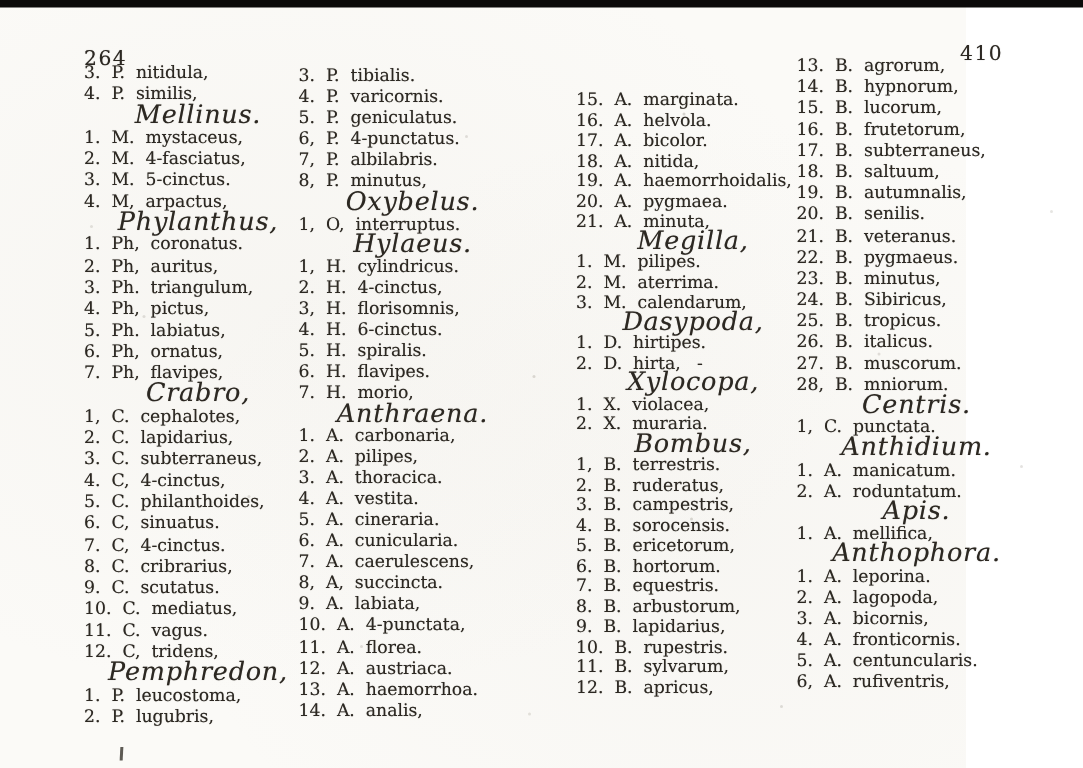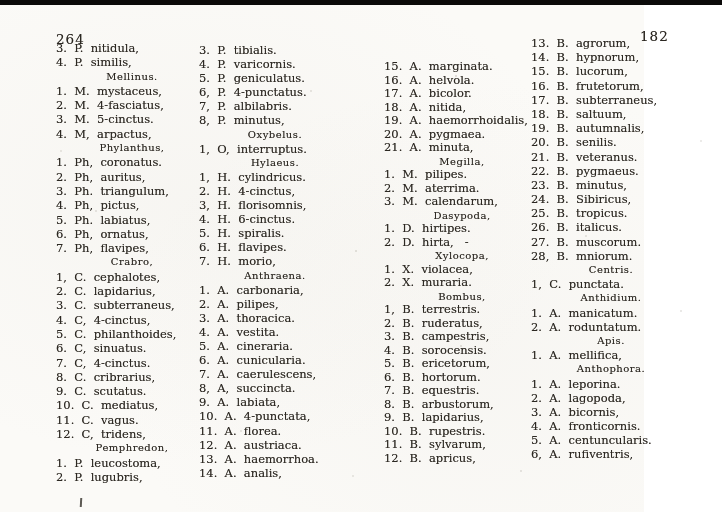--- a/index.html
+++ b/index.html
@@ -33,21 +33,22 @@
   .pageno.right { left: 640px; top: 28px; }
   .col {
     position: absolute;
     color: #2c2822;
     font-size: 11.5px;
     white-space: pre;
     text-shadow: 0 0 0.5px rgba(44,40,34,0.5);
   }
   .col .line { height: var(--lh); line-height: var(--lh); }
   .col .heading {
-    font-size: 10px;
+    font-style: italic;
+    font-size: 17px;
     text-align: center;
     letter-spacing: 0.5px;
   }
   #col1 { left: 56px;  top: 41px; width: 152px; --lh: 14.3px; }
   #col2 { left: 199px; top: 43px; width: 152px; --lh: 14.1px; }
   #col3 { left: 384px; top: 60px; width: 156px; --lh: 13.5px; }
   #col4 { left: 531px; top: 36px; width: 160px; --lh: 14.2px; }
   .noise {
     position: absolute; top: 0; left: 0;
     width: 2px; height: 2px; border-radius: 50%;
@@ -79,21 +80,21 @@
 </style>
 </head>
 <body>
 
 <div class="scan">
   <div class="edge-bar"></div>
   <div class="noise"></div>
 
   <div class="pageno left">264</div>
 
-  <div class="pageno right">182</div>
+  <div class="pageno right">410</div>
 
   <div class="col" id="col1"><div class="line item">3.  P.  nitidula,</div><div class="line item">4.  P.  similis,</div><div class="line heading">Mellinus.</div><div class="line item">1.  M.  mystaceus,</div><div class="line item">2.  M.  4-fasciatus,</div><div class="line item">3.  M.  5-cinctus.</div><div class="line item">4.  M,  arpactus,</div><div class="line heading">Phylanthus,</div><div class="line item">1.  Ph,  coronatus.</div><div class="line item">2.  Ph,  auritus,</div><div class="line item">3.  Ph.  triangulum,</div><div class="line item">4.  Ph,  pictus,</div><div class="line item">5.  Ph.  labiatus,</div><div class="line item">6.  Ph,  ornatus,</div><div class="line item">7.  Ph,  flavipes,</div><div class="line heading">Crabro,</div><div class="line item">1,  C.  cephalotes,</div><div class="line item">2.  C.  lapidarius,</div><div class="line item">3.  C.  subterraneus,</div><div class="line item">4.  C,  4-cinctus,</div><div class="line item">5.  C.  philanthoides,</div><div class="line item">6.  C,  sinuatus.</div><div class="line item">7.  C,  4-cinctus.</div><div class="line item">8.  C.  cribrarius,</div><div class="line item">9.  C.  scutatus.</div><div class="line item">10.  C.  mediatus,</div><div class="line item">11.  C.  vagus.</div><div class="line item">12.  C,  tridens,</div><div class="line heading">Pemphredon,</div><div class="line item">1.  P.  leucostoma,</div><div class="line item">2.  P.  lugubris,</div></div>
   <div class="col" id="col2"><div class="line item">3.  P.  tibialis.</div><div class="line item">4.  P.  varicornis.</div><div class="line item">5.  P.  geniculatus.</div><div class="line item">6,  P.  4-punctatus.</div><div class="line item">7,  P.  albilabris.</div><div class="line item">8,  P.  minutus,</div><div class="line heading">Oxybelus.</div><div class="line item">1,  O,  interruptus.</div><div class="line heading">Hylaeus.</div><div class="line item">1,  H.  cylindricus.</div><div class="line item">2.  H.  4-cinctus,</div><div class="line item">3,  H.  florisomnis,</div><div class="line item">4.  H.  6-cinctus.</div><div class="line item">5.  H.  spiralis.</div><div class="line item">6.  H.  flavipes.</div><div class="line item">7.  H.  morio,</div><div class="line heading">Anthraena.</div><div class="line item">1.  A.  carbonaria,</div><div class="line item">2.  A.  pilipes,</div><div class="line item">3.  A.  thoracica.</div><div class="line item">4.  A.  vestita.</div><div class="line item">5.  A.  cineraria.</div><div class="line item">6.  A.  cunicularia.</div><div class="line item">7.  A.  caerulescens,</div><div class="line item">8,  A,  succincta.</div><div class="line item">9.  A.  labiata,</div><div class="line item">10.  A.  4-punctata,</div><div class="line item">11.  A.  florea.</div><div class="line item">12.  A.  austriaca.</div><div class="line item">13.  A.  haemorrhoa.</div><div class="line item">14.  A.  analis,</div></div>
   <div class="col" id="col3"><div class="line item">15.  A.  marginata.</div><div class="line item">16.  A.  helvola.</div><div class="line item">17.  A.  bicolor.</div><div class="line item">18.  A.  nitida,</div><div class="line item">19.  A.  haemorrhoidalis,</div><div class="line item">20.  A.  pygmaea.</div><div class="line item">21.  A.  minuta,</div><div class="line heading">Megilla,</div><div class="line item">1.  M.  pilipes.</div><div class="line item">2.  M.  aterrima.</div><div class="line item">3.  M.  calendarum,</div><div class="line heading">Dasypoda,</div><div class="line item">1.  D.  hirtipes.</div><div class="line item">2.  D.  hirta,   -</div><div class="line heading">Xylocopa,</div><div class="line item">1.  X.  violacea,</div><div class="line item">2.  X.  muraria.</div><div class="line heading">Bombus,</div><div class="line item">1,  B.  terrestris.</div><div class="line item">2.  B.  ruderatus,</div><div class="line item">3.  B.  campestris,</div><div class="line item">4.  B.  sorocensis.</div><div class="line item">5.  B.  ericetorum,</div><div class="line item">6.  B.  hortorum.</div><div class="line item">7.  B.  equestris.</div><div class="line item">8.  B.  arbustorum,</div><div class="line item">9.  B.  lapidarius,</div><div class="line item">10.  B.  rupestris.</div><div class="line item">11.  B.  sylvarum,</div><div class="line item">12.  B.  apricus,</div></div>
   <div class="col" id="col4"><div class="line item">13.  B.  agrorum,</div><div class="line item">14.  B.  hypnorum,</div><div class="line item">15.  B.  lucorum,</div><div class="line item">16.  B.  frutetorum,</div><div class="line item">17.  B.  subterraneus,</div><div class="line item">18.  B.  saltuum,</div><div class="line item">19.  B.  autumnalis,</div><div class="line item">20.  B.  senilis.</div><div class="line item">21.  B.  veteranus.</div><div class="line item">22.  B.  pygmaeus.</div><div class="line item">23.  B.  minutus,</div><div class="line item">24.  B.  Sibiricus,</div><div class="line item">25.  B.  tropicus.</div><div class="line item">26.  B.  italicus.</div><div class="line item">27.  B.  muscorum.</div><div class="line item">28,  B.  mniorum.</div><div class="line heading">Centris.</div><div class="line item">1,  C.  punctata.</div><div class="line heading">Anthidium.</div><div class="line item">1.  A.  manicatum.</div><div class="line item">2.  A.  roduntatum.</div><div class="line heading">Apis.</div><div class="line item">1.  A.  mellifica,</div><div class="line heading">Anthophora.</div><div class="line item">1.  A.  leporina.</div><div class="line item">2.  A.  lagopoda,</div><div class="line item">3.  A.  bicornis,</div><div class="line item">4.  A.  fronticornis.</div><div class="line item">5.  A.  centuncularis.</div><div class="line item">6,  A.  rufiventris,</div></div>
 
   <div class="tick-artifact"></div>
 </div>
 
 </body></html>

